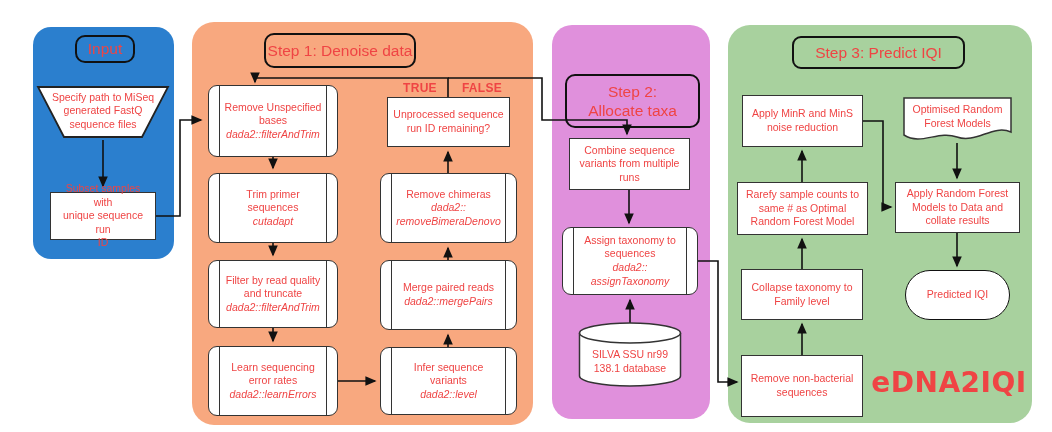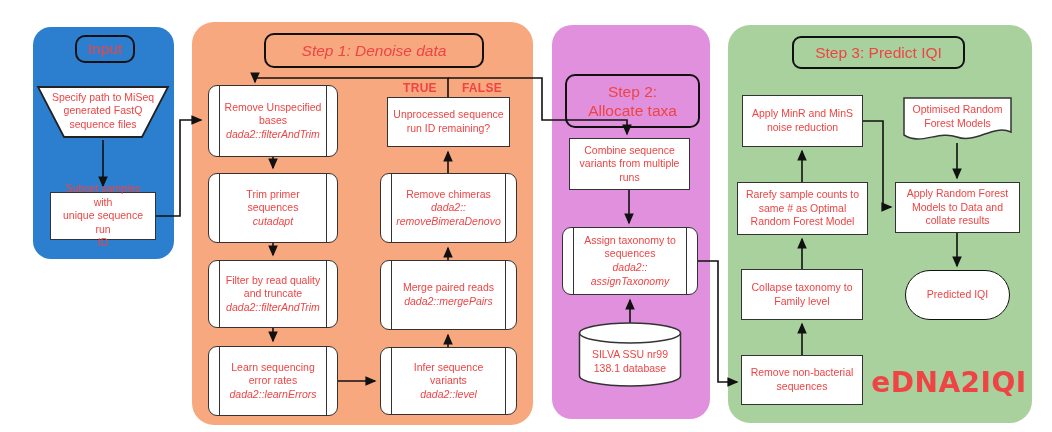--- a/index.html
+++ b/index.html
@@ -75,21 +75,21 @@
       <path d="M802,355 L802,324" marker-end="url(#arr)"></path>
       <path d="M802,269 L802,239" marker-end="url(#arr)"></path>
       <path d="M802,182 L802,151" marker-end="url(#arr)"></path>
       <path d="M863,121 L883,121 L883,207 L891,207" marker-end="url(#arr)"></path>
       <path d="M957,143 L957,178" marker-end="url(#arr)"></path>
       <path d="M957,233 L957,266" marker-end="url(#arr)"></path>
     </g>
   </svg>
 
   <div class="titlebox" style="left:75px;top:35px;width:60px;height:28px;">Input</div>
-  <div class="titlebox" style="left:264px;top:33px;width:220px;height:35px;font-style:italic;">Step 1: Denoise data</div>
+  <div class="titlebox" style="left:264px;top:33px;width:152px;height:35px;">Step 1: Denoise data</div>
   <div class="titlebox" style="left:565px;top:38px;width:135px;height:54px;margin-top:36px;">Step 2:
 Allocate taxa</div>
   <div class="titlebox" style="left:792px;top:36px;width:173px;height:33px;border-radius:9px;">Step 3: Predict IQI</div>
 
   <div class="shapewrap" style="left:36px;top:86px;width:134px;height:52px;">
     <svg width="134" height="52" viewBox="0 0 134 52">
       <polygon points="2,1 132,1 106,51 28,51" fill="#fff" stroke="#222" stroke-width="1.8"></polygon>
     </svg>
     <div class="txt" style="left:14px;top:2px;width:106px;height:46px;">Specify path to MiSeq
 generated FastQ
@@ -188,21 +188,21 @@
   </div>
   <div class="node" style="left:737px;top:182px;width:131px;height:53px;">
     <div class="lbl">Rarefy sample counts to
 same # as Optimal
 Random Forest Model</div>
   </div>
   <div class="node" style="left:741px;top:269px;width:122px;height:51px;">
     <div class="lbl">Collapse taxonomy to
 Family level</div>
   </div>
-  <div class="node" style="left:741px;top:355px;width:122px;height:50px;">
+  <div class="node" style="left:741px;top:355px;width:122px;height:62px;">
     <div class="lbl">Remove non-bacterial
 sequences</div>
   </div>
 
   <div class="shapewrap" style="left:903px;top:97px;width:109px;height:50px;">
     <svg width="109" height="50" viewBox="0 0 109 50">
       <path d="M1,1 L108,1 L108,35 C90,27 73,47 54,40 C35,33 18,49 1,38 Z" fill="#fff" stroke="#333" stroke-width="1.5"></path>
     </svg>
     <div class="txt" style="left:4px;top:2px;width:101px;height:36px;">Optimised Random
 Forest Models</div>

